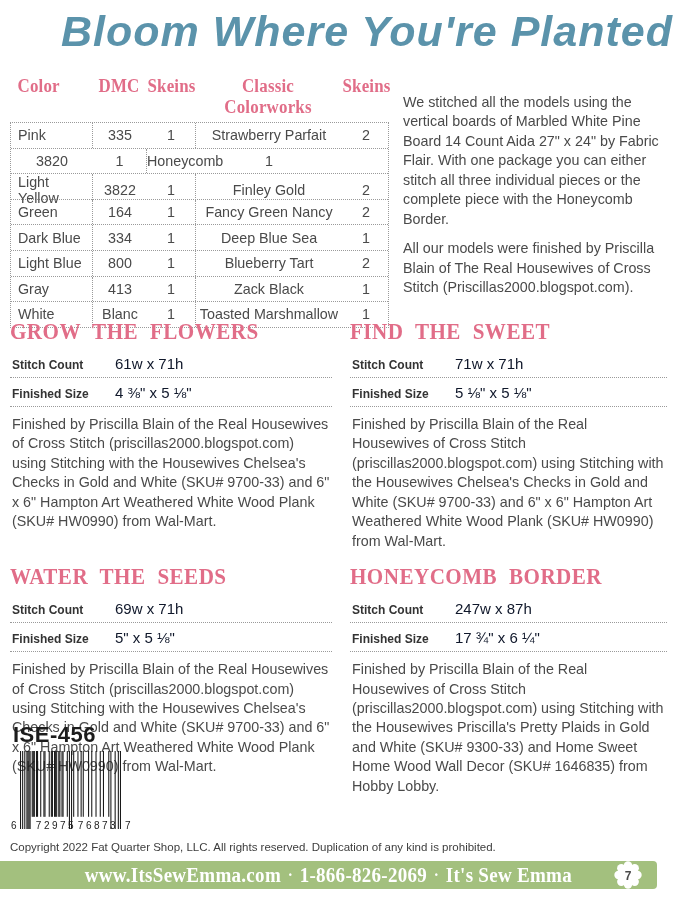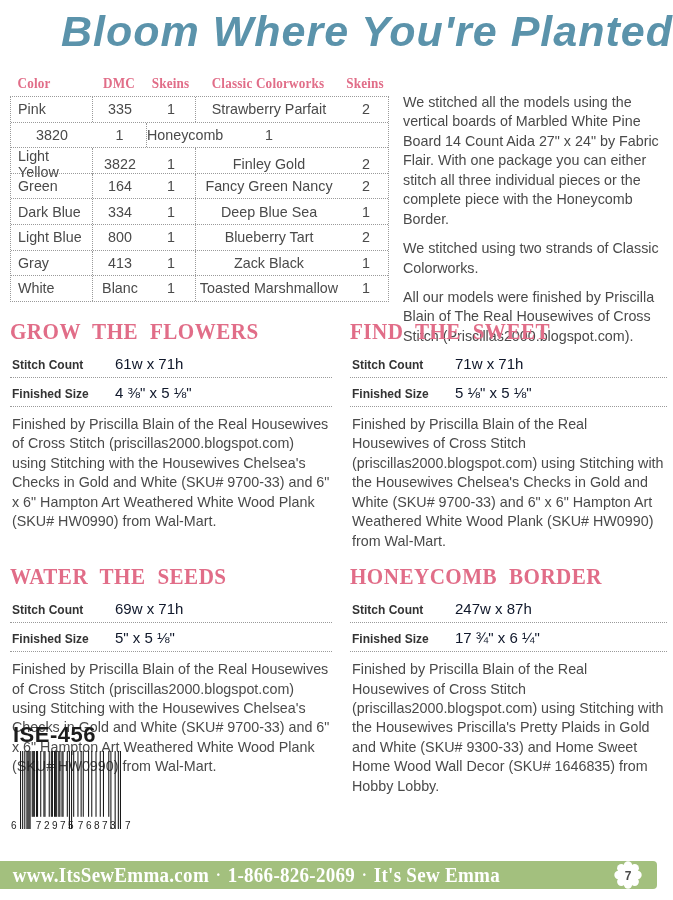--- a/index.html
+++ b/index.html
@@ -12,21 +12,21 @@
   .title {
     position:absolute; top:6px; left:0; right:0; text-align:right;
     font-family:Liberation Sans, sans-serif; font-style:italic; font-weight:bold;
     font-size:43px; letter-spacing:1px; color:var(--teal); line-height:1.2;
   }
   
   .top-row { position:absolute; top:76px; left:10px; width:655px; display:flex; }
   .mat-table-wrap { width:379px; flex:none; }
   .mat-head {
     display:grid; grid-template-columns:82px 54px 49px 146px 48px;
-    font-family:"Liberation Serif", serif; font-weight:bold; font-size:14px;
+    font-family:"Liberation Serif", serif; font-weight:bold; font-size:18px;
     color:var(--pink); letter-spacing:0.2px; padding-bottom:4px;
   }
   .mat-head .h { text-align:center; transform:scaleX(0.94); }
   .mat-head .h-left { text-align:left; padding-left:8px; transform-origin:left; }
   .mat-body { border:1.5px dotted #9a9a9a; }
   .mat-row {
     display:grid; grid-template-columns:82px 54px 49px 146px 48px;
     height:24.6px; align-items:center; font-size:14.3px; color:#4a4a4a;
   }
   .mat-row + .mat-row { border-top:1.5px dotted #9a9a9a; }
@@ -56,21 +56,21 @@
   .bc-num { position:absolute; font-size:10px; color:#222; bottom:0; }
   .bc-d-left  { left:-1px; }
   .bc-g-left  { left:22px; width:44px; text-align:center; letter-spacing:2.5px; }
   .bc-g-right { left:64px; width:44px; text-align:center; letter-spacing:2.5px; }
   .bc-d-right { left:113px; }
   
   .copyright { position:absolute; top:841px; left:10px; font-size:11.5px; color:#3d3d3d; }
   .footer-bar {
     position:absolute; top:861px; left:0; width:657px; height:28px;
     background:var(--green); border-radius:0 4px 4px 0;
-    display:flex; align-items:center; 
+    display:flex; align-items:center; justify-content:center;
   }
   .footer-text {
     font-family:"Liberation Serif", serif; font-weight:bold; color:#ffffff;
     font-size:20px; letter-spacing:0.3px; white-space:nowrap;
     display:inline-block; transform:scaleX(0.95);
   }
   .footer-text .sep { margin:0 7px; font-size:16px; position:relative; top:-2px; }
   .flower-badge { position:absolute; right:15px; top:50%; transform:translateY(-50%); width:28px; height:28px; }
 </style>
 </head>
@@ -142,21 +142,20 @@
           <div class="cell c-color">White</div>
           <div class="cell">Blanc</div>
           <div class="cell c-sk1">1</div>
           <div class="cell">Toasted Marshmallow</div>
           <div class="cell">1</div>
         </div>
       </div>
     </div>
     <div class="intro">
       <p>We stitched all the models using the vertical boards of Marbled White Pine Board 14 Count Aida 27" x 24" by Fabric Flair. With one package you can either stitch all three individual pieces or the complete piece with the Honeycomb Border.</p>
-      <p>We stitched using two strands of Classic Colorworks.</p>
       <p>All our models were finished by Priscilla Blain of The Real Housewives of Cross Stitch (Priscillas2000.blogspot.com).</p>
     </div>
   </div>
 
   <div class="patterns">
 
     <div class="pattern">
       <h2>GROW THE FLOWERS</h2>
       <div class="spec-row">
         <span class="spec-label">Stitch Count</span>
@@ -256,20 +255,21 @@
         <rect x="89" y="0" width="1" height="73.5"></rect>
         <rect x="92" y="0" width="1" height="73.5"></rect>
         <rect x="94" y="0" width="1" height="73.5"></rect>
       </svg>
     <span class="bc-num bc-d-left">6</span>
     <span class="bc-num bc-g-left">72975</span>
     <span class="bc-num bc-g-right">76873</span>
     <span class="bc-num bc-d-right">7</span>
   </div>
 
+  <div class="copyright">Copyright 2022 Fat Quarter Shop, LLC. All rights reserved. Duplication of any kind is prohibited.</div>
 
   <div class="footer-bar">
     <span class="footer-text">
       <span>www.ItsSewEmma.com</span><span class="sep">·</span><span>1-866-826-2069</span><span class="sep">·</span><span>It's Sew Emma</span>
     </span>
     <svg class="flower-badge" viewBox="0 0 28 28">
       <g fill="#ffffff">
         <circle cx="14" cy="4.5" r="4.2"></circle>
           <circle cx="14" cy="23.5" r="4.2"></circle>
         <circle cx="4.5" cy="14" r="4.2"></circle>

